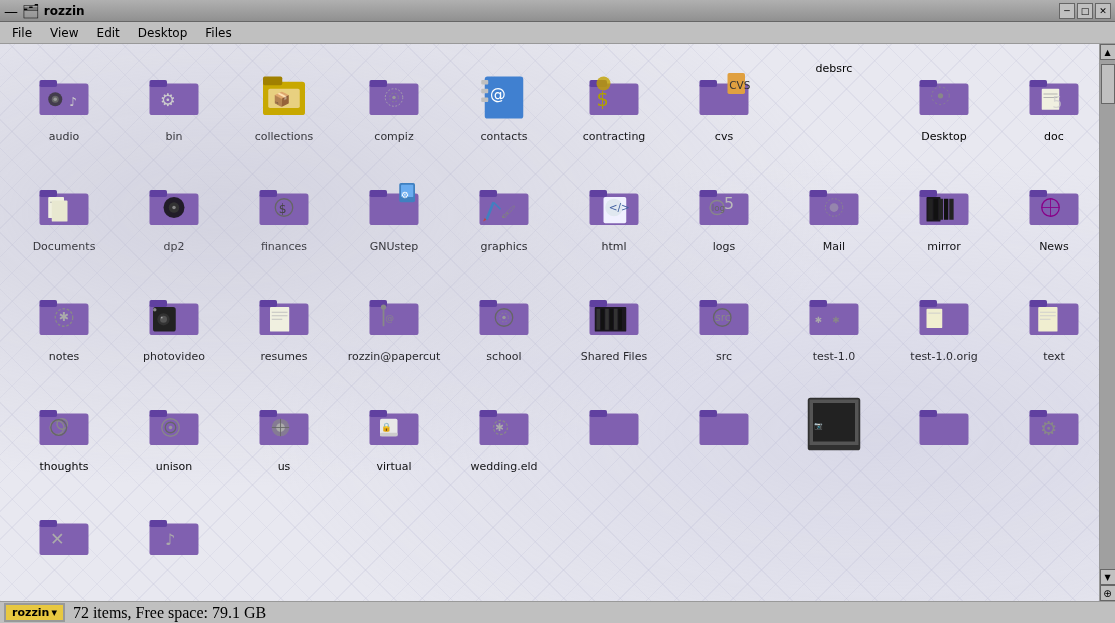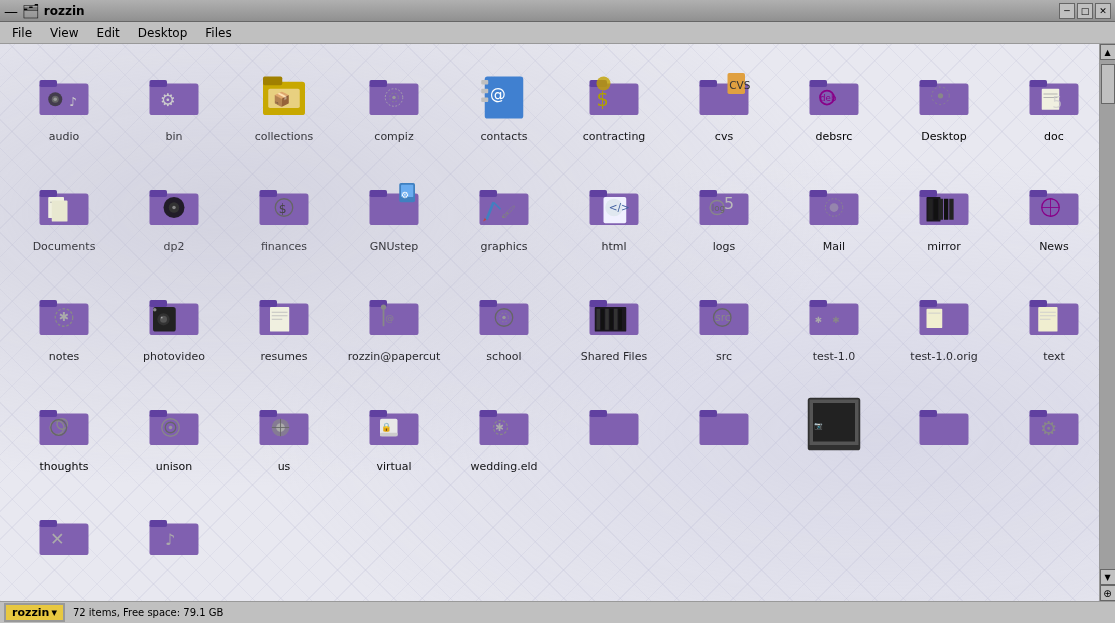--- a/index.html
+++ b/index.html
@@ -187,22 +187,23 @@
       border: 2px solid #999;
       padding: 1px 6px;
       font-size: 11px;
       font-weight: bold;
       cursor: pointer;
       display: flex;
       align-items: center;
       gap: 2px;
     }
     .status-text {
-      font-size: 10px;
+      font-size: 16px;
       color: #000;
+      font-family: Liberation Serif, serif;
     }
 
     
     .file-icon svg {
       width: 56px;
       height: 56px;
     }
 
     
     .file-area::before {
@@ -316,28 +317,20 @@
             <svg viewBox="0 0 64 64">
               <rect x="4" y="20" width="56" height="36" rx="3" fill="#8060b0"></rect>
               <rect x="4" y="16" width="20" height="8" rx="2" fill="#6040a0"></rect>
       <rect x="36" y="8" width="20" height="24" rx="2" fill="#e0a040"></rect>
               <text x="38" y="26" font-size="12" fill="#333">CVS</text>
             </svg>
           </div>
           <span class="file-label">cvs</span>
         </div>
         <div class="file-item">
-          <div class="file-icon">
-            <svg viewBox="0 0 64 64">
-              <rect x="4" y="20" width="56" height="36" rx="3" fill="#8060b0"></rect>
-              <rect x="4" y="16" width="20" height="8" rx="2" fill="#6040a0"></rect>
-      <circle cx="24" cy="36" r="8" fill="none" stroke="#808" stroke-width="2"></circle>
-      <text x="16" y="40" font-size="10" fill="#808">deb</text>
-            </svg>
-          </div>
           <span class="file-label">debsrc</span>
         </div>
         <div class="file-item">
           <div class="file-icon">
             <svg viewBox="0 0 64 64">
               <rect x="4" y="20" width="56" height="36" rx="3" fill="#8060b0"></rect>
               <rect x="4" y="16" width="20" height="8" rx="2" fill="#6040a0"></rect>
       <circle cx="28" cy="34" r="10" fill="none" stroke="#888" stroke-width="1" stroke-dasharray="2,3"></circle>
       <circle cx="28" cy="34" r="3" fill="#888"></circle>
             </svg>

